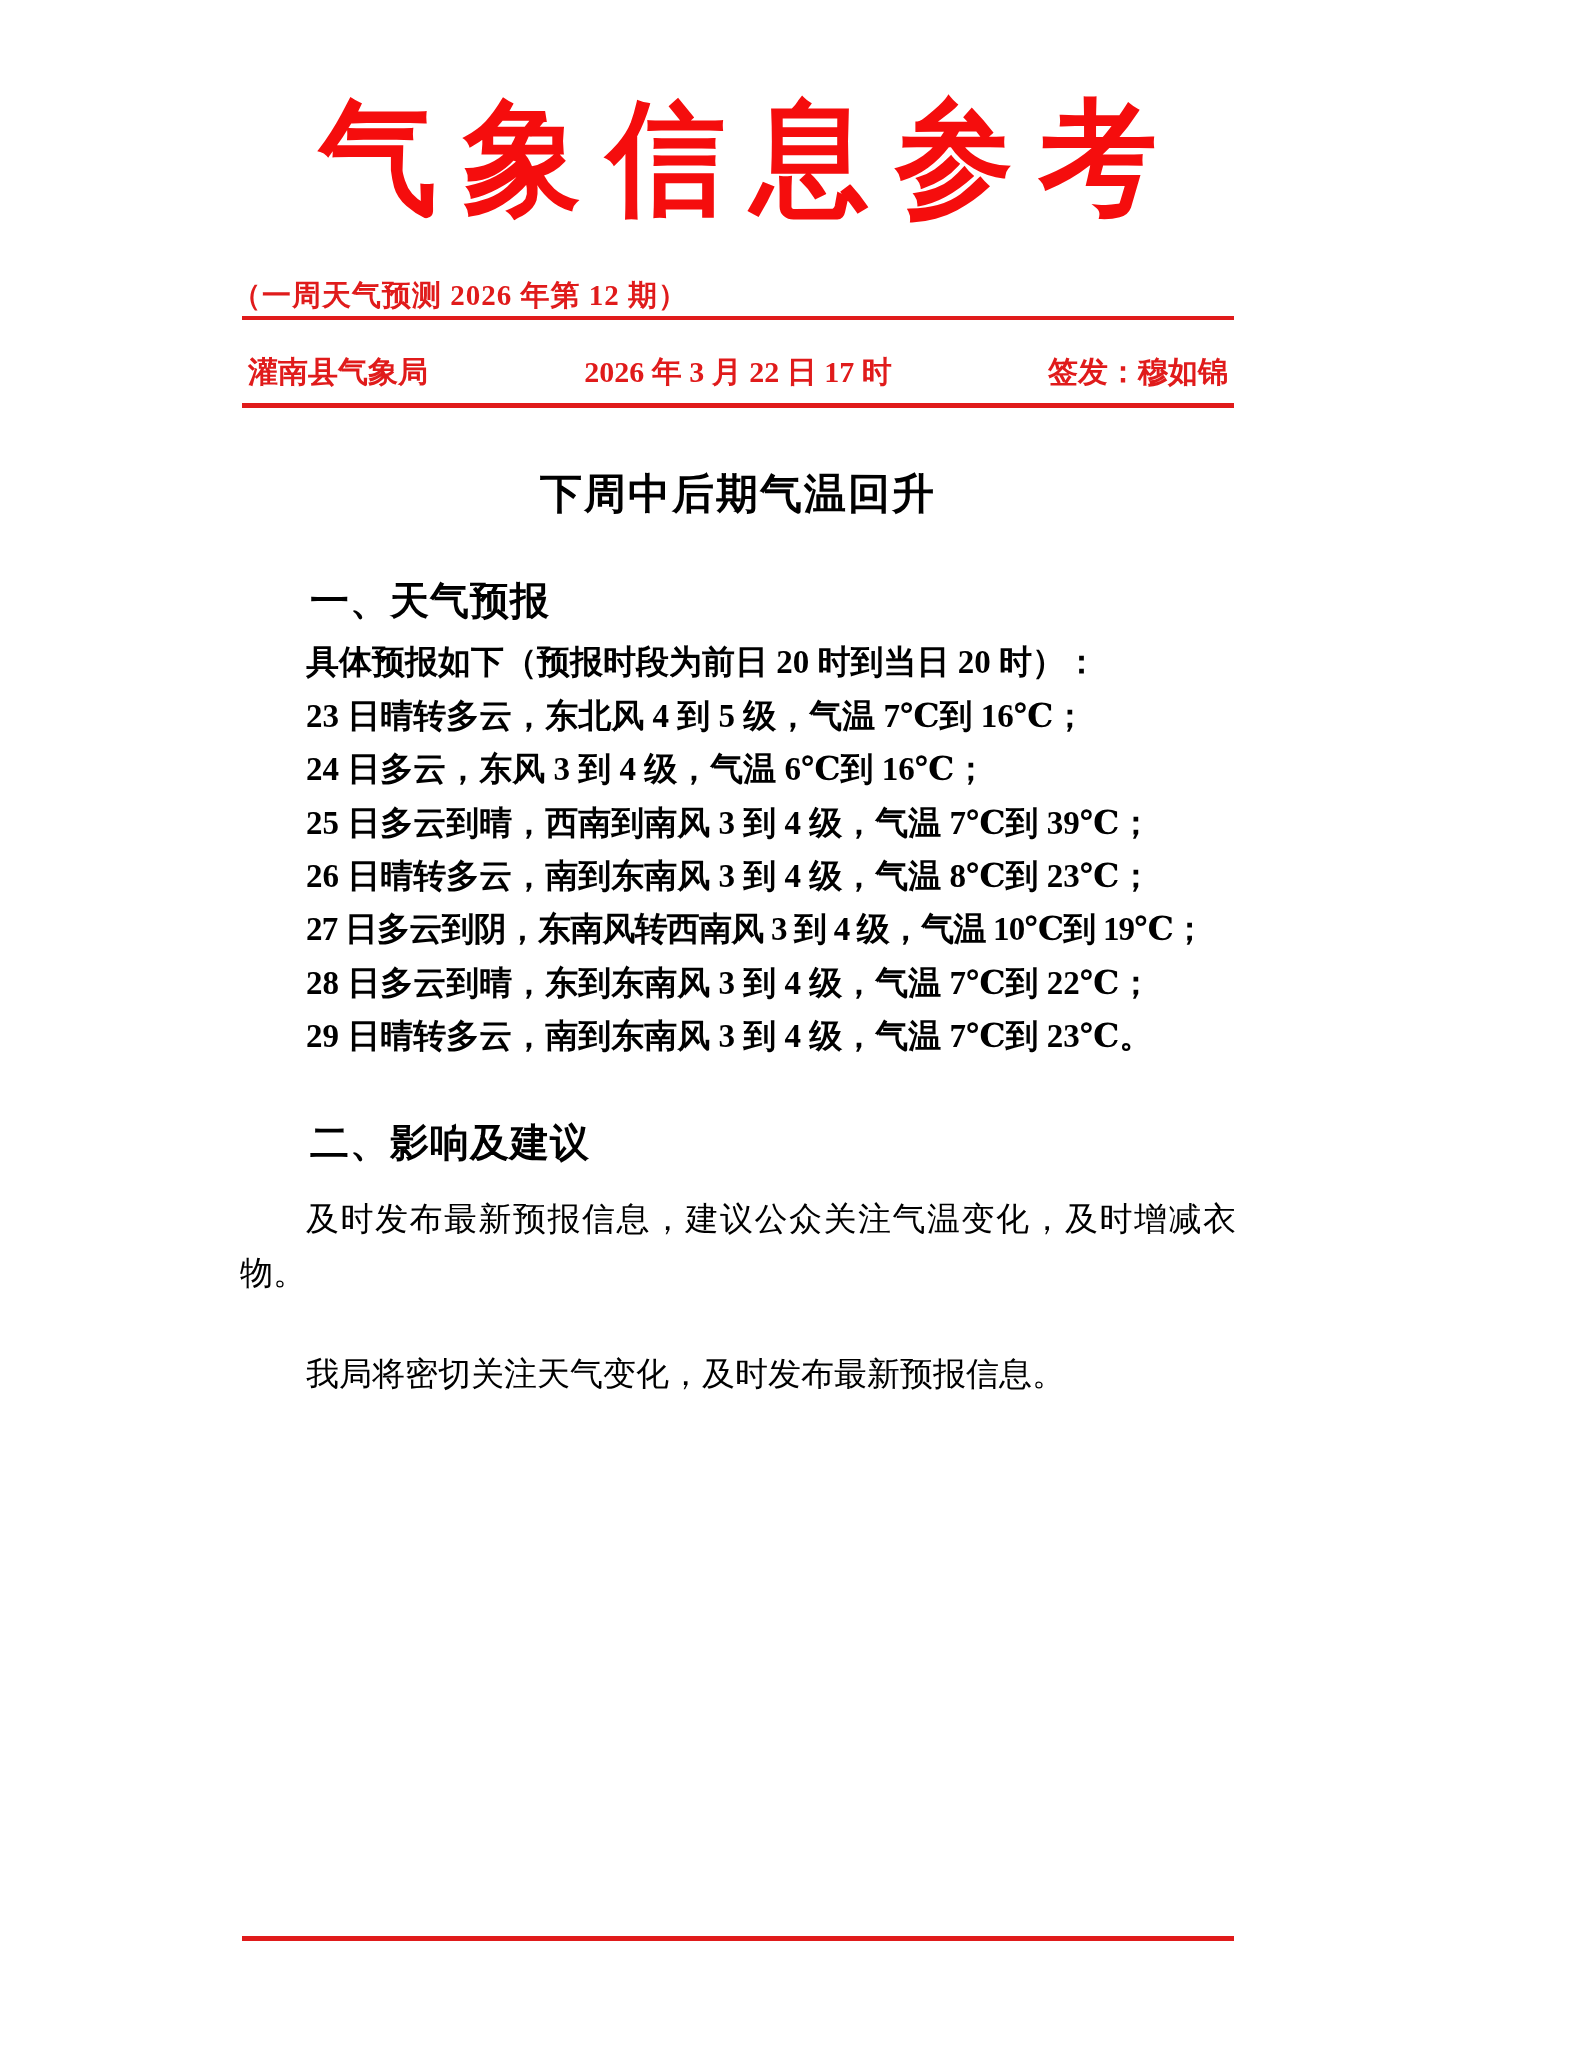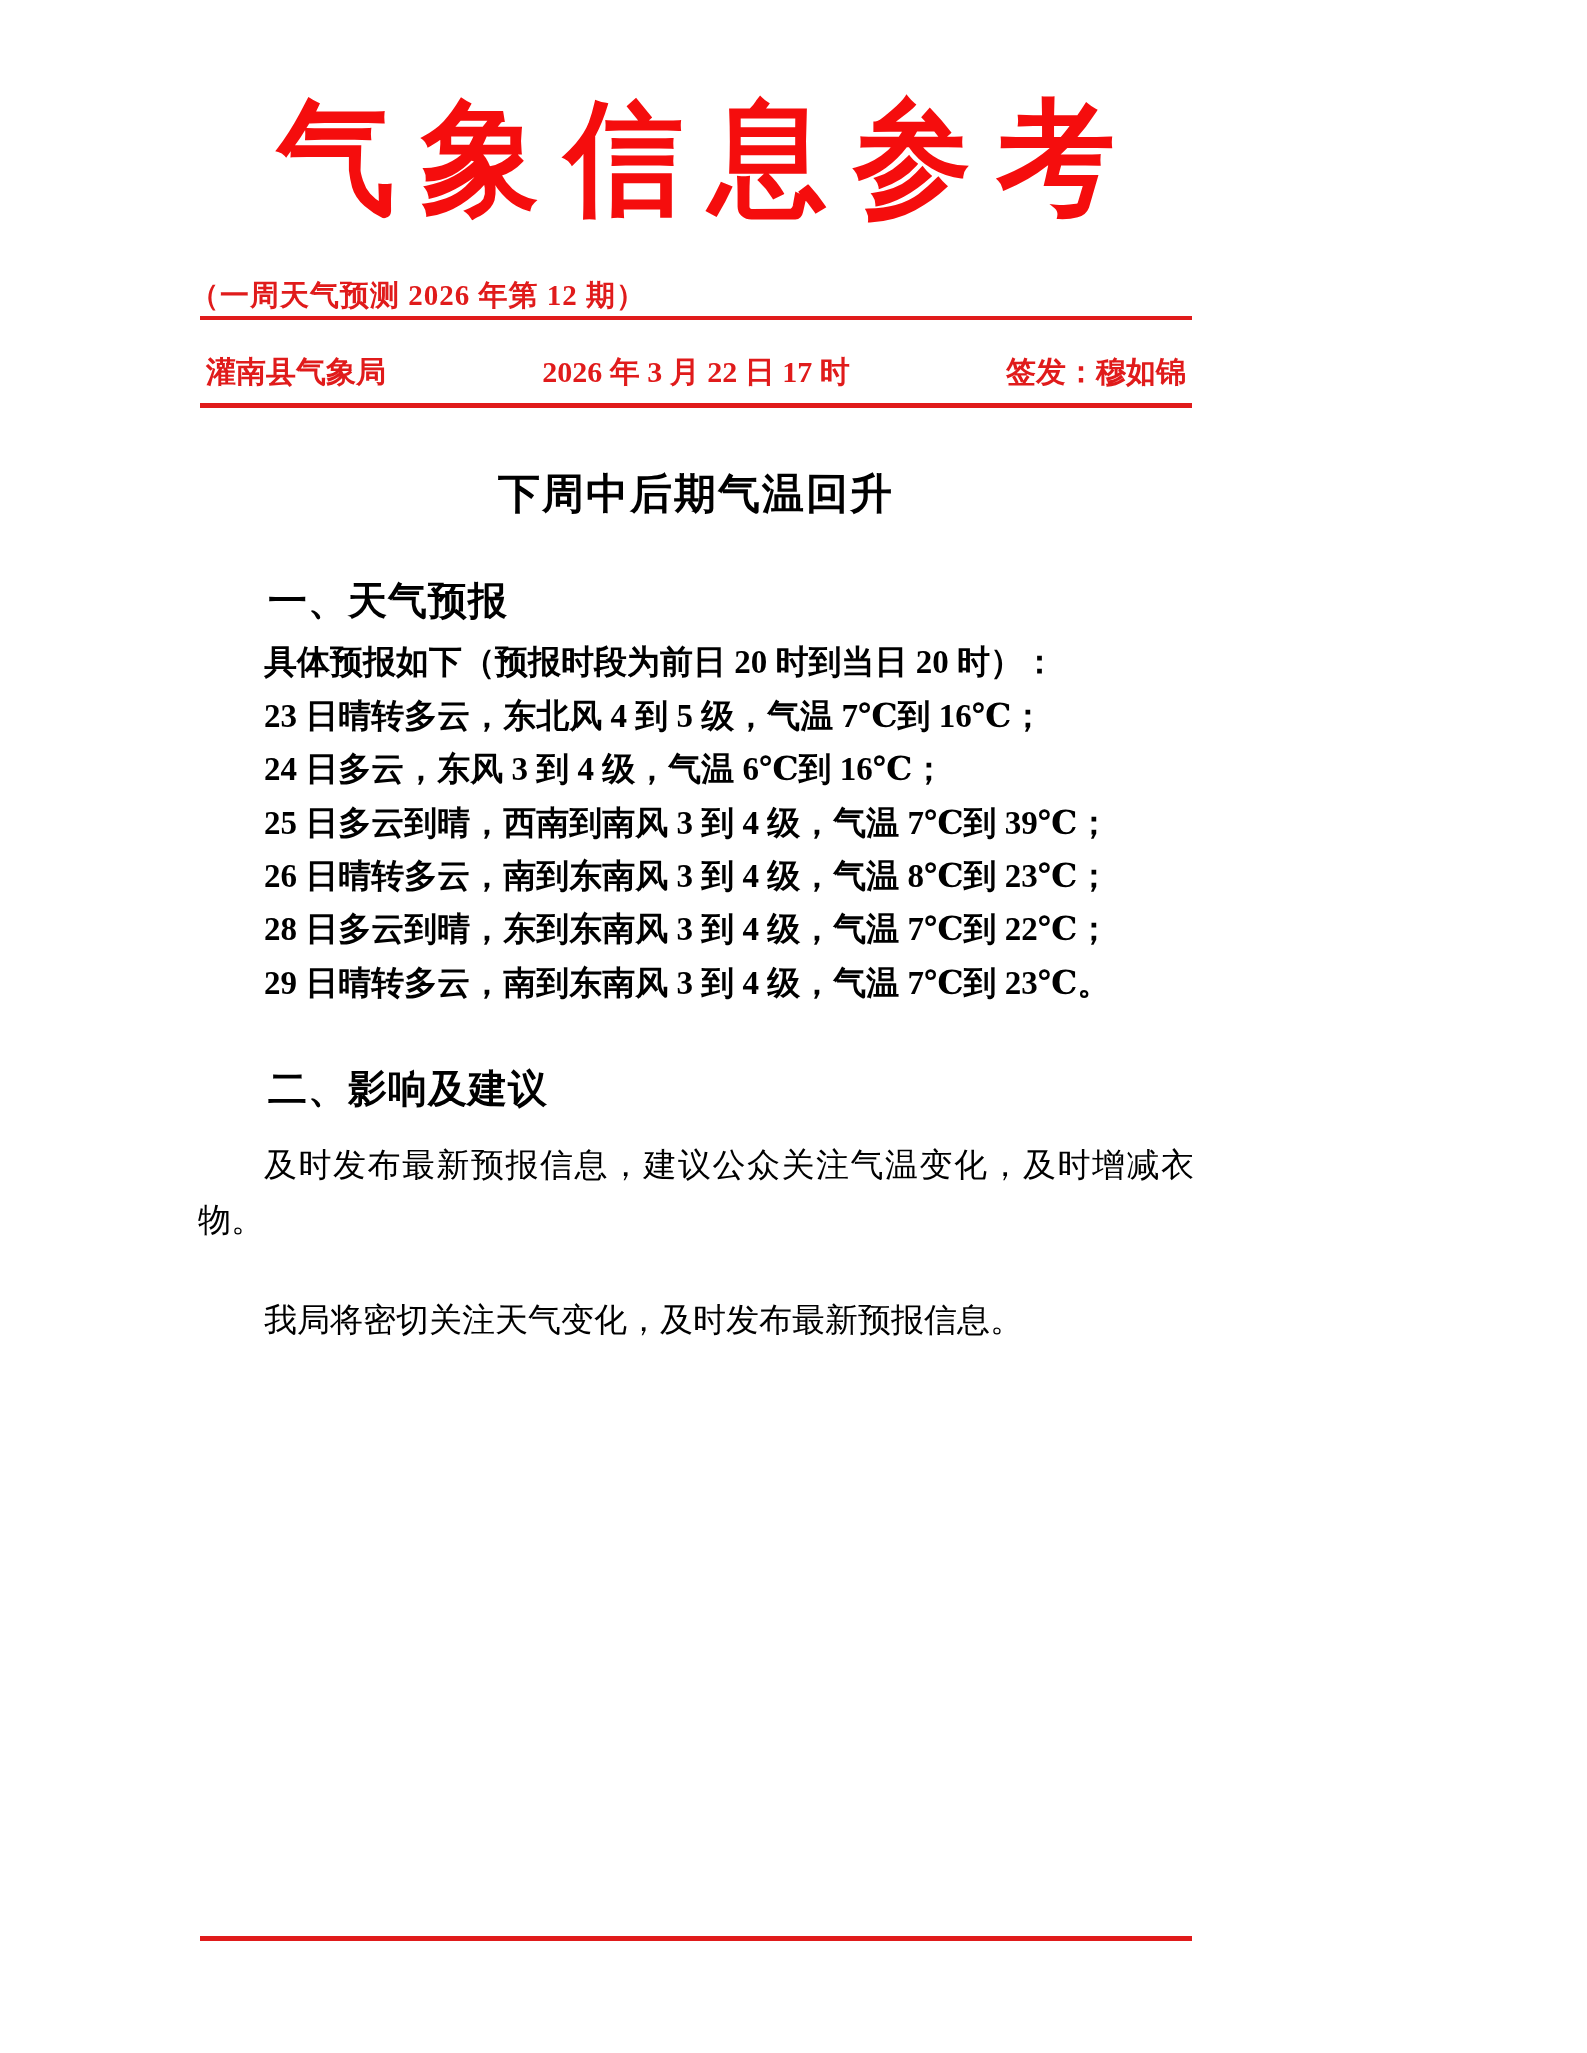--- a/index.html
+++ b/index.html
@@ -14,20 +14,21 @@
     color: #000000;
     position: relative;
     overflow: hidden;
   }
   .page {
     box-sizing: border-box;
     width: 1392px;
     height: 2053px;
     padding: 0 190px;
     position: relative;
+    margin-left: 42px;
   }
 
   
   .masthead {
     text-align: center;
     padding-top: 88px;
   }
   .masthead-title {
     color: #f50d0d;
     font-family: "DejaVu Serif", "Liberation Serif", serif;
@@ -150,20 +151,21 @@
 
   <div class="section-heading">一、天气预报</div>
 
 
   <div class="fc-list">
     <div class="fc-line">具体预报如下（预报时段为前日 20 时到当日 20 时）：</div>
     <div class="fc-line">23 日晴转多云，东北风 4 到 5 级，气温 7℃到 16℃；</div>
     <div class="fc-line">24 日多云，东风 3 到 4 级，气温 6℃到 16℃；</div>
     <div class="fc-line">25 日多云到晴，西南到南风 3 到 4 级，气温 7℃到 39℃；</div>
     <div class="fc-line">26 日晴转多云，南到东南风 3 到 4 级，气温 8℃到 23℃；</div>
+    <div class="fc-line tight">27 日多云到阴，东南风转西南风 3 到 4 级，气温 10℃到 19℃；</div>
     <div class="fc-line">28 日多云到晴，东到东南风 3 到 4 级，气温 7℃到 22℃；</div>
     <div class="fc-line">29 日晴转多云，南到东南风 3 到 4 级，气温 7℃到 23℃。</div>
   </div>
 
   <div class="section-heading">二、影响及建议</div>
 
   <div class="para">及时发布最新预报信息，建议公众关注气温变化，及时增减衣物。</div>
 
   <div class="para spacer-para">我局将密切关注天气变化，及时发布最新预报信息。</div>
 

